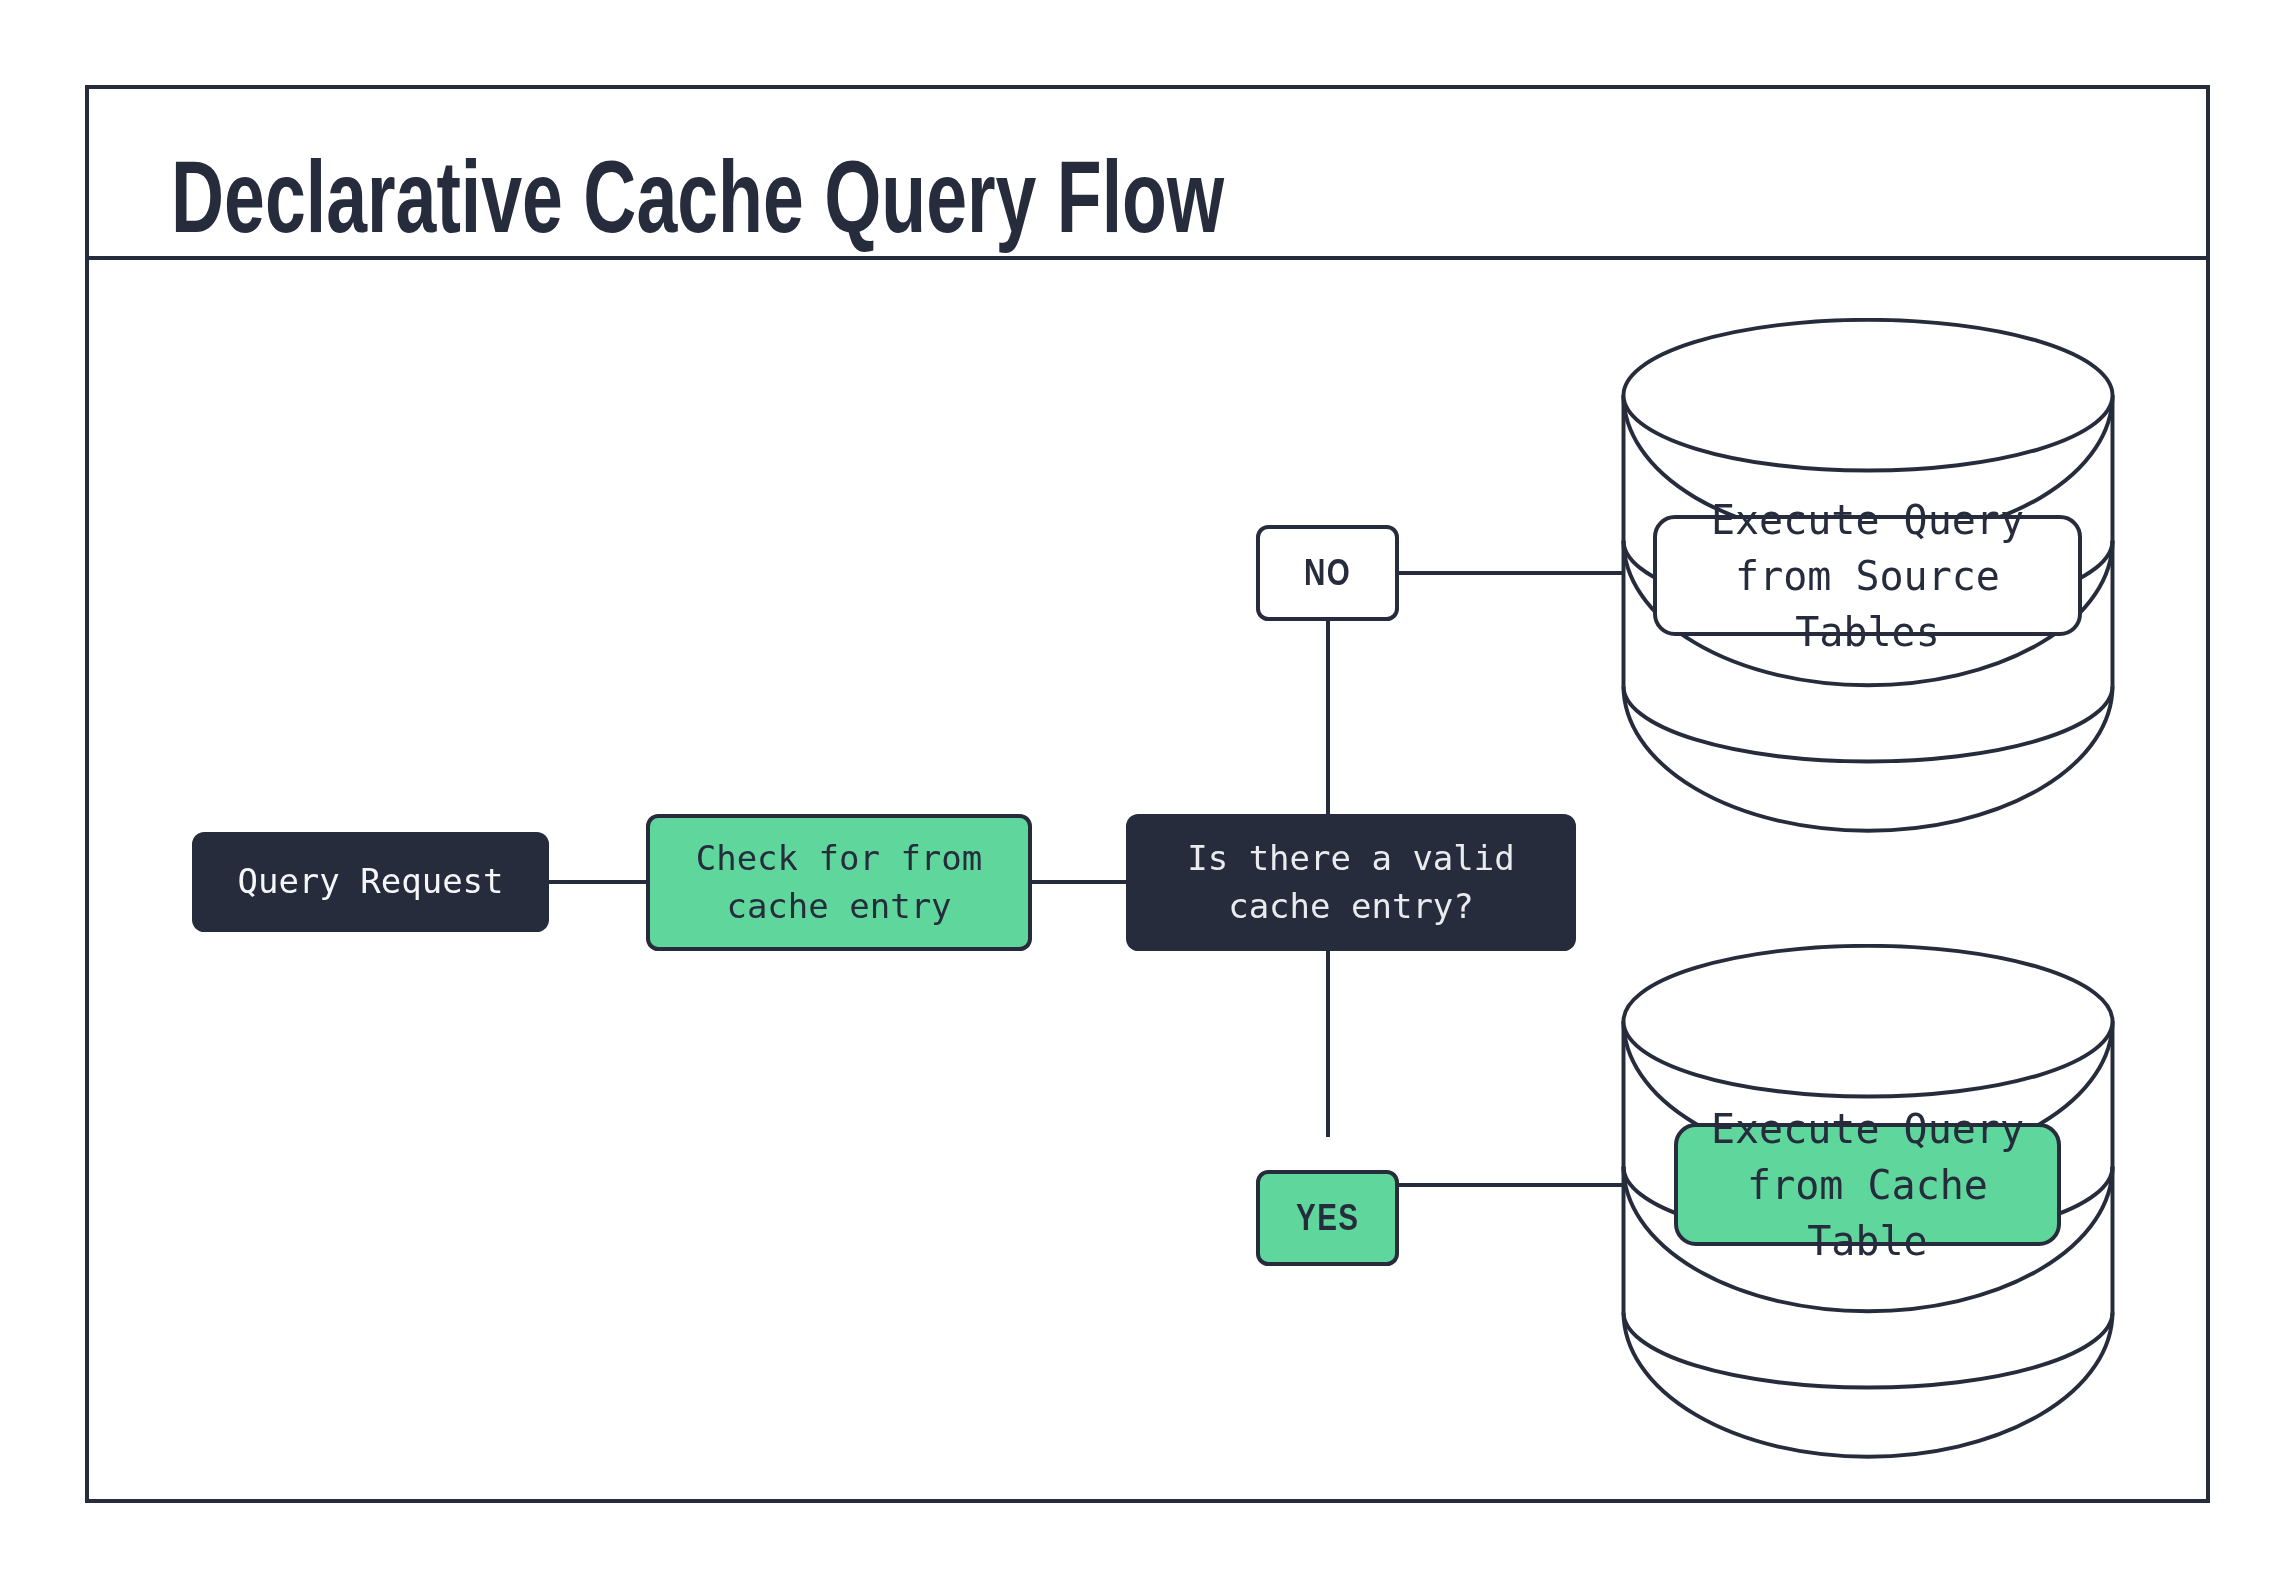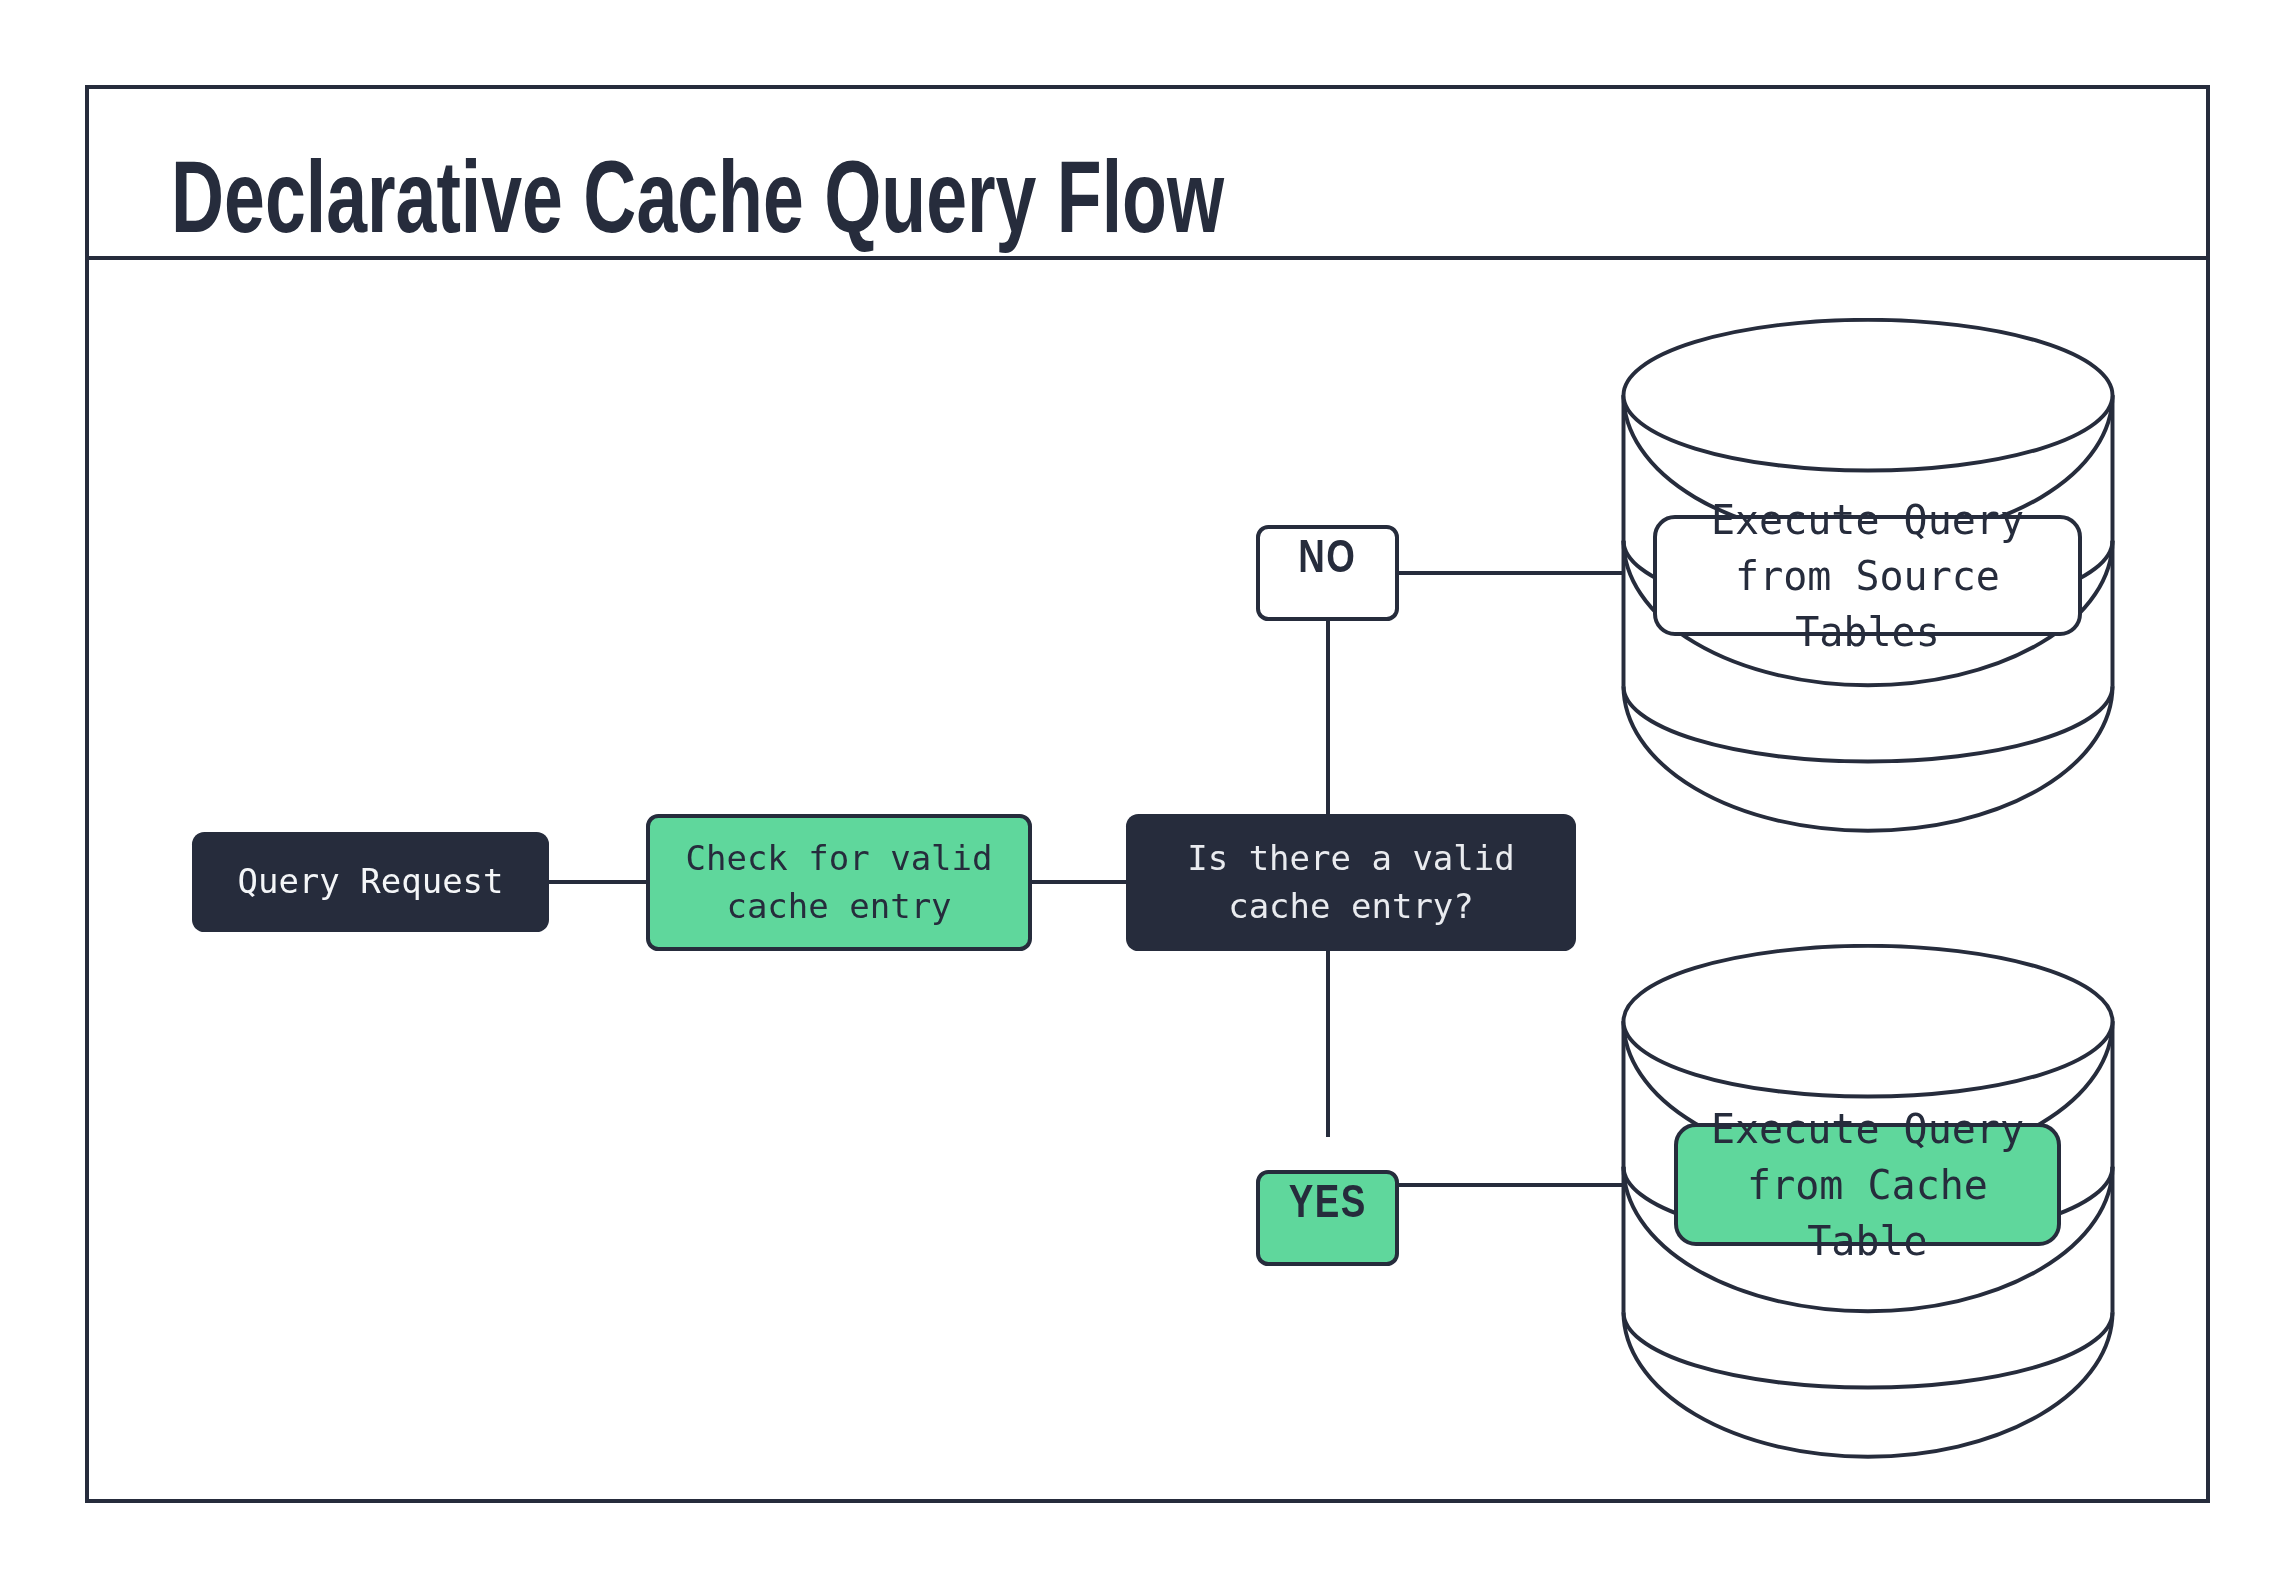--- a/index.html
+++ b/index.html
@@ -62,25 +62,26 @@
   .node-dark   { background: var(--dark);  color: var(--light-text); }
   .node-green  { background: var(--green); color: var(--dark); border: 4.4px solid var(--dark); }
 
   #query-request { left: 192px;  top: 832px; width: 357px; height: 100px; color: #F4F6F8; }
   #check-cache   { left: 646px;  top: 814px; width: 386px; height: 137px; }
   #decision      { left: 1126px; top: 814px; width: 450px; height: 137px; }
 
   .branch-tag {
     position: absolute;
     display: flex;
+    align-items: center;
     justify-content: center;
     border-radius: 12.3px;
     font-family: "Liberation Sans", sans-serif;
     font-weight: 700;
-    font-size: 46px;
+    font-size: 37px;
     color: var(--dark);
     letter-spacing: 1.8px;
   }
   .branch-tag .tag-text { transform: scaleX(0.8); transform-origin: center; }
   #no-tag  { left: 1256px; top: 525px;  width: 143px; height: 96px; background: var(--white); border: 4.4px solid var(--dark); }
   #yes-tag { left: 1256px; top: 1136px; width: 143px; height: 96px; background: var(--green); border: 4.4px solid var(--dark); margin-top: 34px; }
 
   
   .connector { position: absolute; background: var(--dark); }
   #conn-request-check  { left: 536px;  top: 880px; width: 110px; height: 4.4px; }
@@ -147,21 +148,21 @@
   <path d="M4,254 A279,86 0 0 0 562,254" fill="none"></path>
   <path d="M4,254 A279,165 0 0 0 562,254" fill="none"></path>
   <path d="M4,420 A279,86 0 0 0 562,420" fill="none"></path>
   <path d="M4,420 A279,165 0 0 0 562,420" fill="none"></path>
   <line x1="4" y1="88" x2="4" y2="420"></line>
   <line x1="562" y1="88" x2="562" y2="420"></line>
   <ellipse cx="283" cy="88" rx="279" ry="86" fill="#FFFFFF"></ellipse>
 </svg>
 
 <div class="node node-dark" id="query-request">Query Request</div>
-<div class="node node-green" id="check-cache">Check for valid
+<div class="node node-green" id="check-cache">Check for from
 cache entry</div>
 <div class="node node-dark" id="decision">Is there a valid
 cache entry?</div>
 
 <div class="branch-tag" id="no-tag">
   <span class="tag-text">NO</span>
 </div>
 <div class="branch-tag" id="yes-tag">
   <span class="tag-text">YES</span>
 </div>

